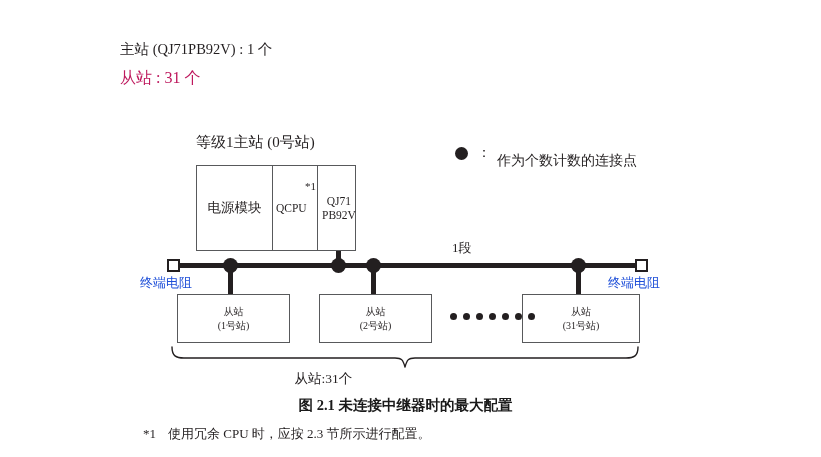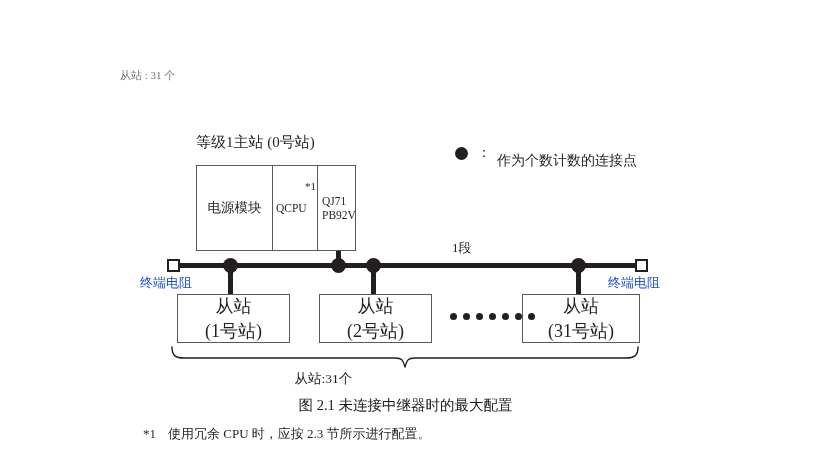--- a/index.html
+++ b/index.html
@@ -38,23 +38,23 @@
     left: 120px;
     top: 40px;
     font-size: 14.5px;
     white-space: nowrap;
     color: #231f20;
   }
   .sec-line-2 {
     position: absolute;
     left: 120px;
     top: 68px;
-    font-size: 11px;
-    white-space: nowrap;
-    color: #737373;
+    font-size: 16px;
+    white-space: nowrap;
+    color: #be185d;
   }
 
   
   .legend {
     position: absolute;
     left: 455px;
     top: 136px;
     display: flex;
     align-items: center;
     white-space: nowrap;
@@ -120,21 +120,21 @@
     justify-content: flex-start;
     padding-left: 3px;
   }
   .cell-net {
     width: 37px;
     font-size: 11.5px;
     line-height: 1.25;
     color: #231f20;
     justify-content: flex-start;
     padding-left: 4px;
-    text-align: left;
+    text-align: center;
   }
   .footnote-mark {
     position: absolute;
     right: 1px;
     top: 14px;
     font-size: 11px;
     color: #231f20;
   }
 
   
@@ -196,21 +196,21 @@
     position: absolute;
     top: 294px;
     height: 49px;
     border: 1px solid #58595b;
     box-sizing: border-box;
     background: #ffffff;
     display: flex;
     flex-direction: column;
     align-items: center;
     justify-content: center;
-    font-size: 18px;
+    font-size: 10px;
     line-height: 1.35;
     color: #231f20;
   }
 
   .ellipsis {
     position: absolute;
     left: 450px;
     top: 313px;
     display: flex;
     gap: 6px;
@@ -243,41 +243,42 @@
   .brace-label-inner { margin-left: -13px; display: inline-block; }
 
   
   .fig-caption {
     position: absolute;
     left: 0;
     top: 396px;
     width: 821px;
     text-align: center;
     font-size: 14.5px;
-    font-weight: normal;
+    font-weight: bold;
     color: #1a1a1a;
   }
   .fig-caption-inner { margin-left: -10px; display: inline-block; }
 
   .footnote {
     position: absolute;
     left: 108px;
     top: 425px;
     font-size: 13px;
     white-space: nowrap;
     color: #231f20;
     margin-left: 35px;
   }
   .footnote .fn-mark { margin-right: 12px; }
 </style>
 </head>
 <body>
 
 <div class="page">
 
+  <div class="sec-line-1">主站 (QJ71PB92V) : 1 个</div>
   <div class="sec-line-2">从站 : 31 个</div>
 
   <div class="legend">
     <span class="legend-dot"></span>
     <span class="legend-colon">：</span>
     <span class="legend-text">作为个数计数的连接点</span>
   </div>
 
   <div class="master-label">等级1主站 (0号站)</div>
 

